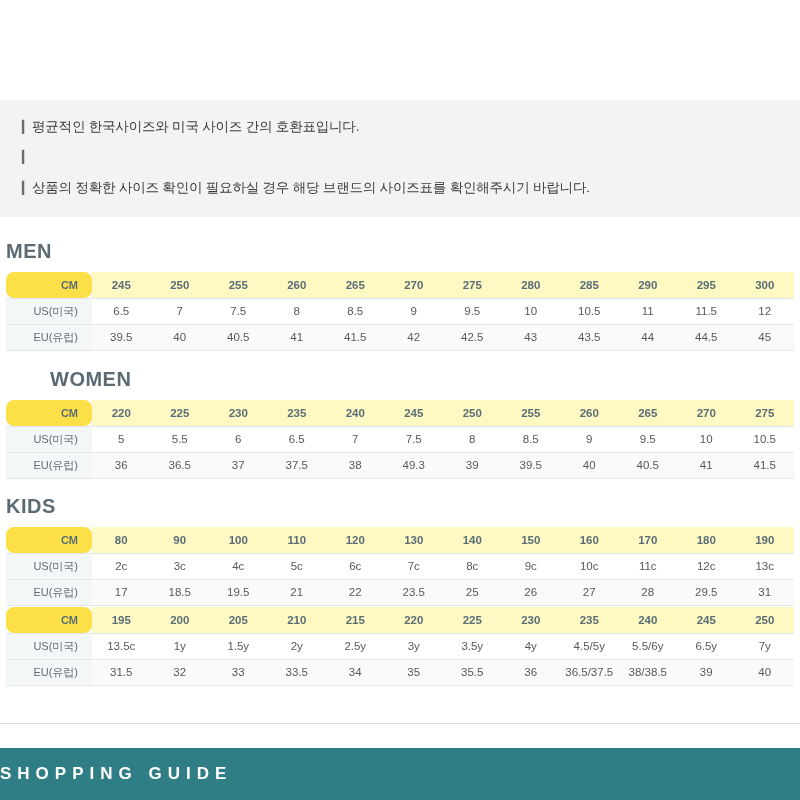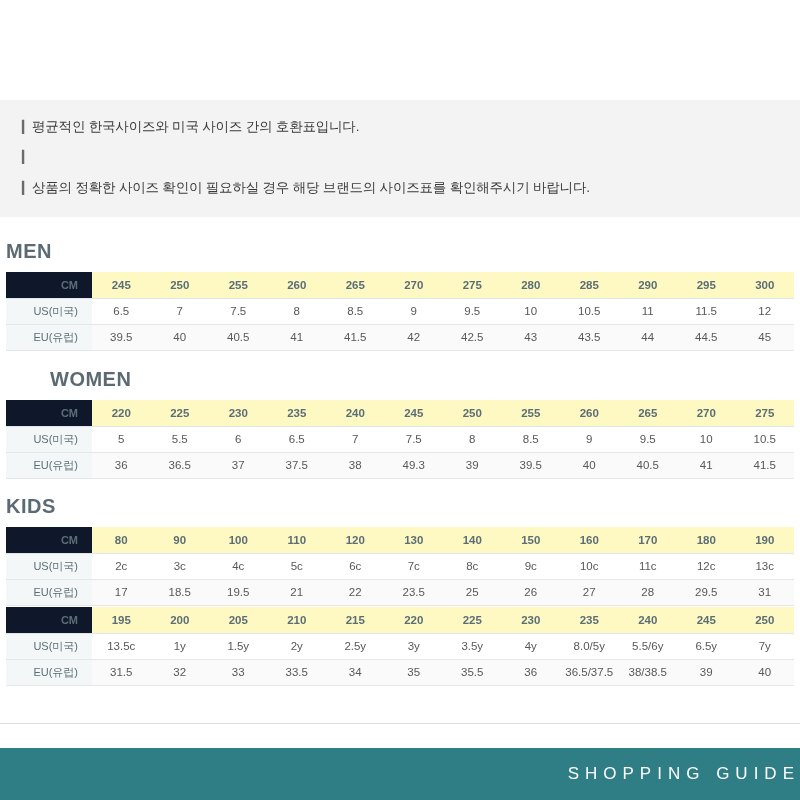--- a/index.html
+++ b/index.html
@@ -78,21 +78,22 @@
     white-space: nowrap;
     overflow: hidden;
   }
   table.sizetable tr.head td {
     background: #fef9c3;
     color: #5b6e76;
     font-weight: 700;
     border-bottom: 1px solid #dfe6e9;
   }
   table.sizetable tr.head td.lbl {
-    background: #0f172a;
+    background: #fde047;
+    border-radius: 8px;
   }
   table.sizetable td.lbl {
     width: 86px;
     background: #f4f7f8;
     color: #5b6e76;
     text-align: right;
     padding-right: 14px;
     font-size: 11px;
   }
   table.sizetable tr.alt td:not(.lbl) { background: #fafafa; }
@@ -107,24 +108,24 @@
   }
   .footer {
     position: absolute;
     left: 0; bottom: 0;
     width: 800px;
     height: 52px;
     background: #2f7d85;
     color: #ffffff;
     display: flex;
     align-items: center;
-    justify-content: flex-end;
+    justify-content: flex-start;
     font-size: 17px;
     letter-spacing: 6px;
-    font-weight: 400;
+    font-weight: 700;
   }
 </style>
 </head>
 <body>
 
 <div class="page">
 
   <div class="notice">
     <p class="notice-line">
       <span class="notice-bullet">▎</span>
@@ -319,21 +320,21 @@
       <tr>
         <td class="lbl">US(미국)</td>
         <td>13.5c</td>
         <td>1y</td>
         <td>1.5y</td>
         <td>2y</td>
         <td>2.5y</td>
         <td>3y</td>
         <td>3.5y</td>
         <td>4y</td>
-        <td>8.0/5y</td>
+        <td>4.5/5y</td>
         <td>5.5/6y</td>
         <td>6.5y</td>
         <td>7y</td>
       </tr>
       <tr class="alt">
         <td class="lbl">EU(유럽)</td>
         <td>31.5</td>
         <td>32</td>
         <td>33</td>
         <td>33.5</td>

